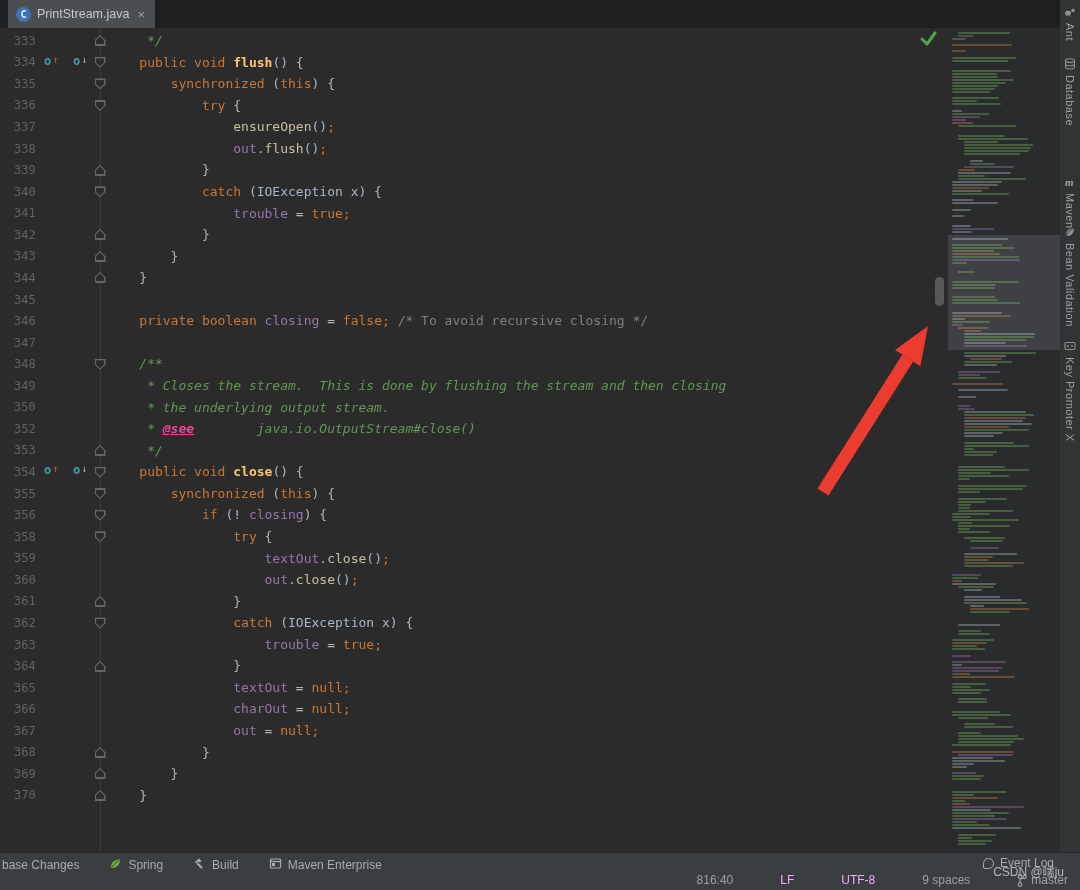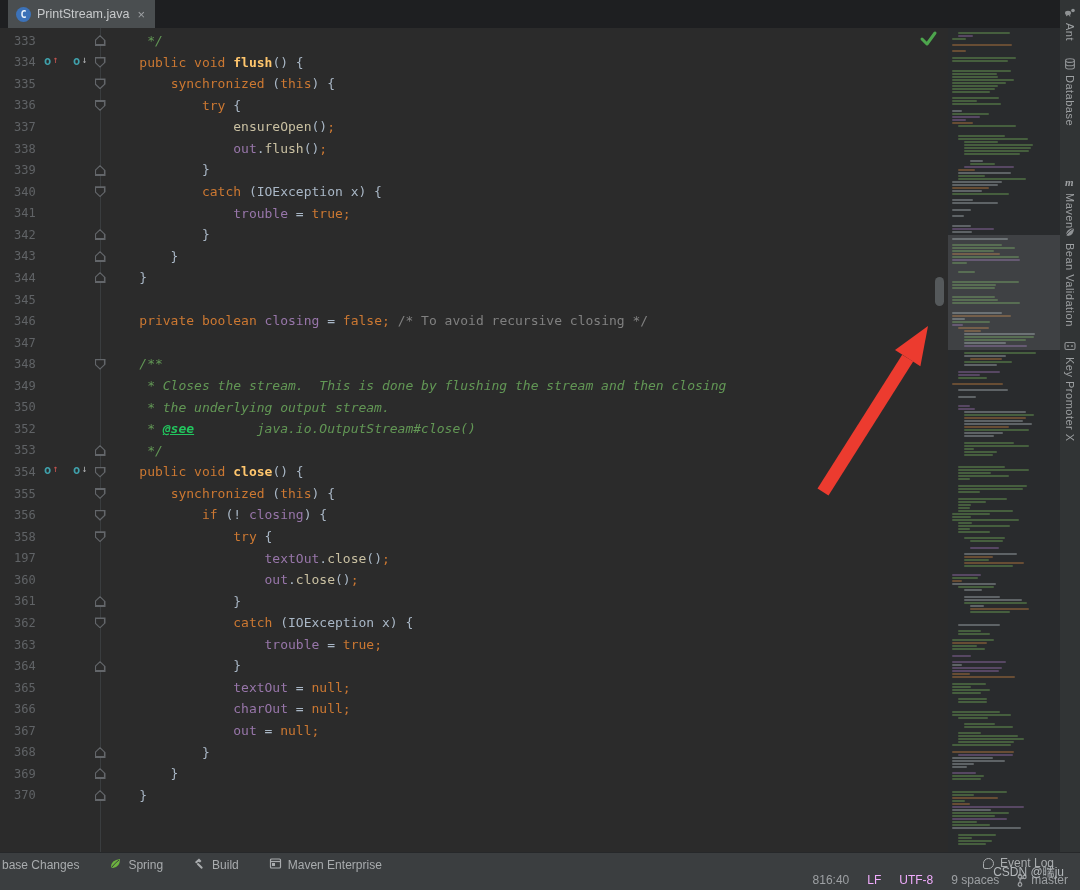--- a/index.html
+++ b/index.html
@@ -42,21 +42,21 @@
   .ln-fold { width:16px; flex:none; display:flex; justify-content:center; align-items:center; }
   .fm { position:relative; width:11px; height:11px; display:inline-block; cursor:pointer;
         clip-path:polygon(0 0,100% 0,100% 52%,50% 100%,0 52%); background:#63666A; }
   .fm::after { content:""; position:absolute; left:1.6px; top:1.6px; right:1.6px; bottom:1.6px;
         clip-path:polygon(0 0,100% 0,100% 52%,50% 100%,0 52%); background:#2B2B2B; }
   .fm-u { transform:scaleY(-1); }
   .ln-code { font:13px/21.57px "DejaVu Sans Mono", monospace; white-space:pre; }
   .tk-p { color:#A9B7C6; } .tk-k { color:#CC7832; } .tk-d { color:#FFC66D; font-weight:600; }
   .tk-f { color:#9876AA; } .tk-c { color:#C9C0A2; } .tk-s { color:#CC7832; }
   .tk-m { color:#808080; } .tk-j { color:#629755; font-style:italic; }
-  .tk-g { color:#22c55e; font-style:italic; font-weight:bold; text-decoration:underline; }
+  .tk-g { color:#ec4899; font-style:italic; font-weight:bold; text-decoration:underline; }
   .tk-r { color:#629755; font-style:italic; }
   
   .insp-check { position:absolute; left:919px; top:29px; }
   .scroll-thumb { position:absolute; left:935px; top:277px; width:9px; height:29px;
     border-radius:5px; background:#5A5E60; opacity:.9; cursor:grab; }
   
   .minimap { position:absolute; left:948px; top:28px; width:112px; bottom:38px;
     background:#292B2D; overflow:hidden; cursor:pointer; }
   .mm-row { position:absolute; height:2px; border-radius:1px; }
   .mm-viewport { position:absolute; left:0; width:112px; background:rgba(200,205,210,0.14); }
@@ -70,21 +70,21 @@
   .bottombar { position:absolute; left:0; right:0; bottom:0; height:38px;
     background:#3B3E40; border-top:1px solid #26282A; }
   .tools-row { position:absolute; left:2px; top:3px; height:18px; display:flex; gap:30px; align-items:center; }
   .tool-item { display:flex; align-items:center; gap:6px; color:#A9ACAE; font-size:12px; cursor:pointer; }
   .eventlog { position:absolute; right:26px; top:3px; display:flex; align-items:center; gap:6px;
     color:#A9ACAE; font-size:12px; cursor:pointer; }
   .el-ico { width:11px; height:11px; border:1.4px solid #A9ACAE; border-radius:50% 50% 50% 2px; }
   .status-row { position:absolute; right:12px; bottom:3px; display:flex; gap:18px; align-items:center;
     color:#9DA0A3; font-size:12px; }
   .status-row .dim { color:#f0abfc; }
-  .st-item { display:flex; align-items:center; gap:4px; cursor:pointer; }
+  .st-item { display:flex; align-items:center; gap:4px; cursor:pointer;margin-left:29px; }
   
   .watermark { position:absolute; right:16px; top:864px; color:#B4B8BB; font-size:12px; z-index:30; }
   .arrow-overlay { position:absolute; left:0; top:0; width:1080px; height:890px;
     pointer-events:none; z-index:25; }
 </style>
 </head>
 <body>
 
 <div class="ide">
 
@@ -116,21 +116,21 @@
         <div class="cl"><span class="ln-num">347</span><span class="ln-icons"></span><span class="ln-fold"></span><code class="ln-code"></code></div>
         <div class="cl"><span class="ln-num">348</span><span class="ln-icons"></span><span class="ln-fold"><span class="fm fm-d"></span></span><code class="ln-code"><span class="tk-j">    /**</span></code></div>
         <div class="cl"><span class="ln-num">349</span><span class="ln-icons"></span><span class="ln-fold"></span><code class="ln-code"><span class="tk-j">     * Closes the stream.  This is done by flushing the stream and then closing</span></code></div>
         <div class="cl"><span class="ln-num">350</span><span class="ln-icons"></span><span class="ln-fold"></span><code class="ln-code"><span class="tk-j">     * the underlying output stream.</span></code></div>
         <div class="cl"><span class="ln-num">352</span><span class="ln-icons"></span><span class="ln-fold"></span><code class="ln-code"><span class="tk-j">     * </span><span class="tk-g">@see</span><span class="tk-j">        </span><span class="tk-r">java.io.OutputStream#close()</span></code></div>
         <div class="cl"><span class="ln-num">353</span><span class="ln-icons"></span><span class="ln-fold"><span class="fm fm-u"></span></span><code class="ln-code"><span class="tk-j">     */</span></code></div>
         <div class="cl"><span class="ln-num">354</span><span class="ln-icons"><span class="gov"><span class="gov-o">o</span><span class="gov-a" style="color:#C75450">↑</span></span><span class="gov"><span class="gov-o">o</span><span class="gov-a" style="color:#AFB1B3">↓</span></span></span><span class="ln-fold"><span class="fm fm-d"></span></span><code class="ln-code"><span class="tk-p">    </span><span class="tk-k">public</span><span class="tk-p"> </span><span class="tk-k">void</span><span class="tk-p"> </span><span class="tk-d">close</span><span class="tk-p">() {</span></code></div>
         <div class="cl"><span class="ln-num">355</span><span class="ln-icons"></span><span class="ln-fold"><span class="fm fm-d"></span></span><code class="ln-code"><span class="tk-p">        </span><span class="tk-k">synchronized</span><span class="tk-p"> (</span><span class="tk-k">this</span><span class="tk-p">) {</span></code></div>
         <div class="cl"><span class="ln-num">356</span><span class="ln-icons"></span><span class="ln-fold"><span class="fm fm-d"></span></span><code class="ln-code"><span class="tk-p">            </span><span class="tk-k">if</span><span class="tk-p"> (! </span><span class="tk-f">closing</span><span class="tk-p">) {</span></code></div>
         <div class="cl"><span class="ln-num">358</span><span class="ln-icons"></span><span class="ln-fold"><span class="fm fm-d"></span></span><code class="ln-code"><span class="tk-p">                </span><span class="tk-k">try</span><span class="tk-p"> {</span></code></div>
-        <div class="cl"><span class="ln-num">197</span><span class="ln-icons"></span><span class="ln-fold"></span><code class="ln-code"><span class="tk-p">                    </span><span class="tk-f">textOut</span><span class="tk-p">.</span><span class="tk-c">close</span><span class="tk-p">()</span><span class="tk-s">;</span></code></div>
+        <div class="cl"><span class="ln-num">359</span><span class="ln-icons"></span><span class="ln-fold"></span><code class="ln-code"><span class="tk-p">                    </span><span class="tk-f">textOut</span><span class="tk-p">.</span><span class="tk-c">close</span><span class="tk-p">()</span><span class="tk-s">;</span></code></div>
         <div class="cl"><span class="ln-num">360</span><span class="ln-icons"></span><span class="ln-fold"></span><code class="ln-code"><span class="tk-p">                    </span><span class="tk-f">out</span><span class="tk-p">.</span><span class="tk-c">close</span><span class="tk-p">()</span><span class="tk-s">;</span></code></div>
         <div class="cl"><span class="ln-num">361</span><span class="ln-icons"></span><span class="ln-fold"><span class="fm fm-u"></span></span><code class="ln-code"><span class="tk-p">                }</span></code></div>
         <div class="cl"><span class="ln-num">362</span><span class="ln-icons"></span><span class="ln-fold"><span class="fm fm-d"></span></span><code class="ln-code"><span class="tk-p">                </span><span class="tk-k">catch</span><span class="tk-p"> (IOException x) {</span></code></div>
         <div class="cl"><span class="ln-num">363</span><span class="ln-icons"></span><span class="ln-fold"></span><code class="ln-code"><span class="tk-p">                    </span><span class="tk-f">trouble</span><span class="tk-p"> = </span><span class="tk-k">true</span><span class="tk-s">;</span></code></div>
         <div class="cl"><span class="ln-num">364</span><span class="ln-icons"></span><span class="ln-fold"><span class="fm fm-u"></span></span><code class="ln-code"><span class="tk-p">                }</span></code></div>
         <div class="cl"><span class="ln-num">365</span><span class="ln-icons"></span><span class="ln-fold"></span><code class="ln-code"><span class="tk-p">                </span><span class="tk-f">textOut</span><span class="tk-p"> = </span><span class="tk-k">null</span><span class="tk-s">;</span></code></div>
         <div class="cl"><span class="ln-num">366</span><span class="ln-icons"></span><span class="ln-fold"></span><code class="ln-code"><span class="tk-p">                </span><span class="tk-f">charOut</span><span class="tk-p"> = </span><span class="tk-k">null</span><span class="tk-s">;</span></code></div>
         <div class="cl"><span class="ln-num">367</span><span class="ln-icons"></span><span class="ln-fold"></span><code class="ln-code"><span class="tk-p">                </span><span class="tk-f">out</span><span class="tk-p"> = </span><span class="tk-k">null</span><span class="tk-s">;</span></code></div>
         <div class="cl"><span class="ln-num">368</span><span class="ln-icons"></span><span class="ln-fold"><span class="fm fm-u"></span></span><code class="ln-code"><span class="tk-p">            }</span></code></div>
         <div class="cl"><span class="ln-num">369</span><span class="ln-icons"></span><span class="ln-fold"><span class="fm fm-u"></span></span><code class="ln-code"><span class="tk-p">        }</span></code></div>

